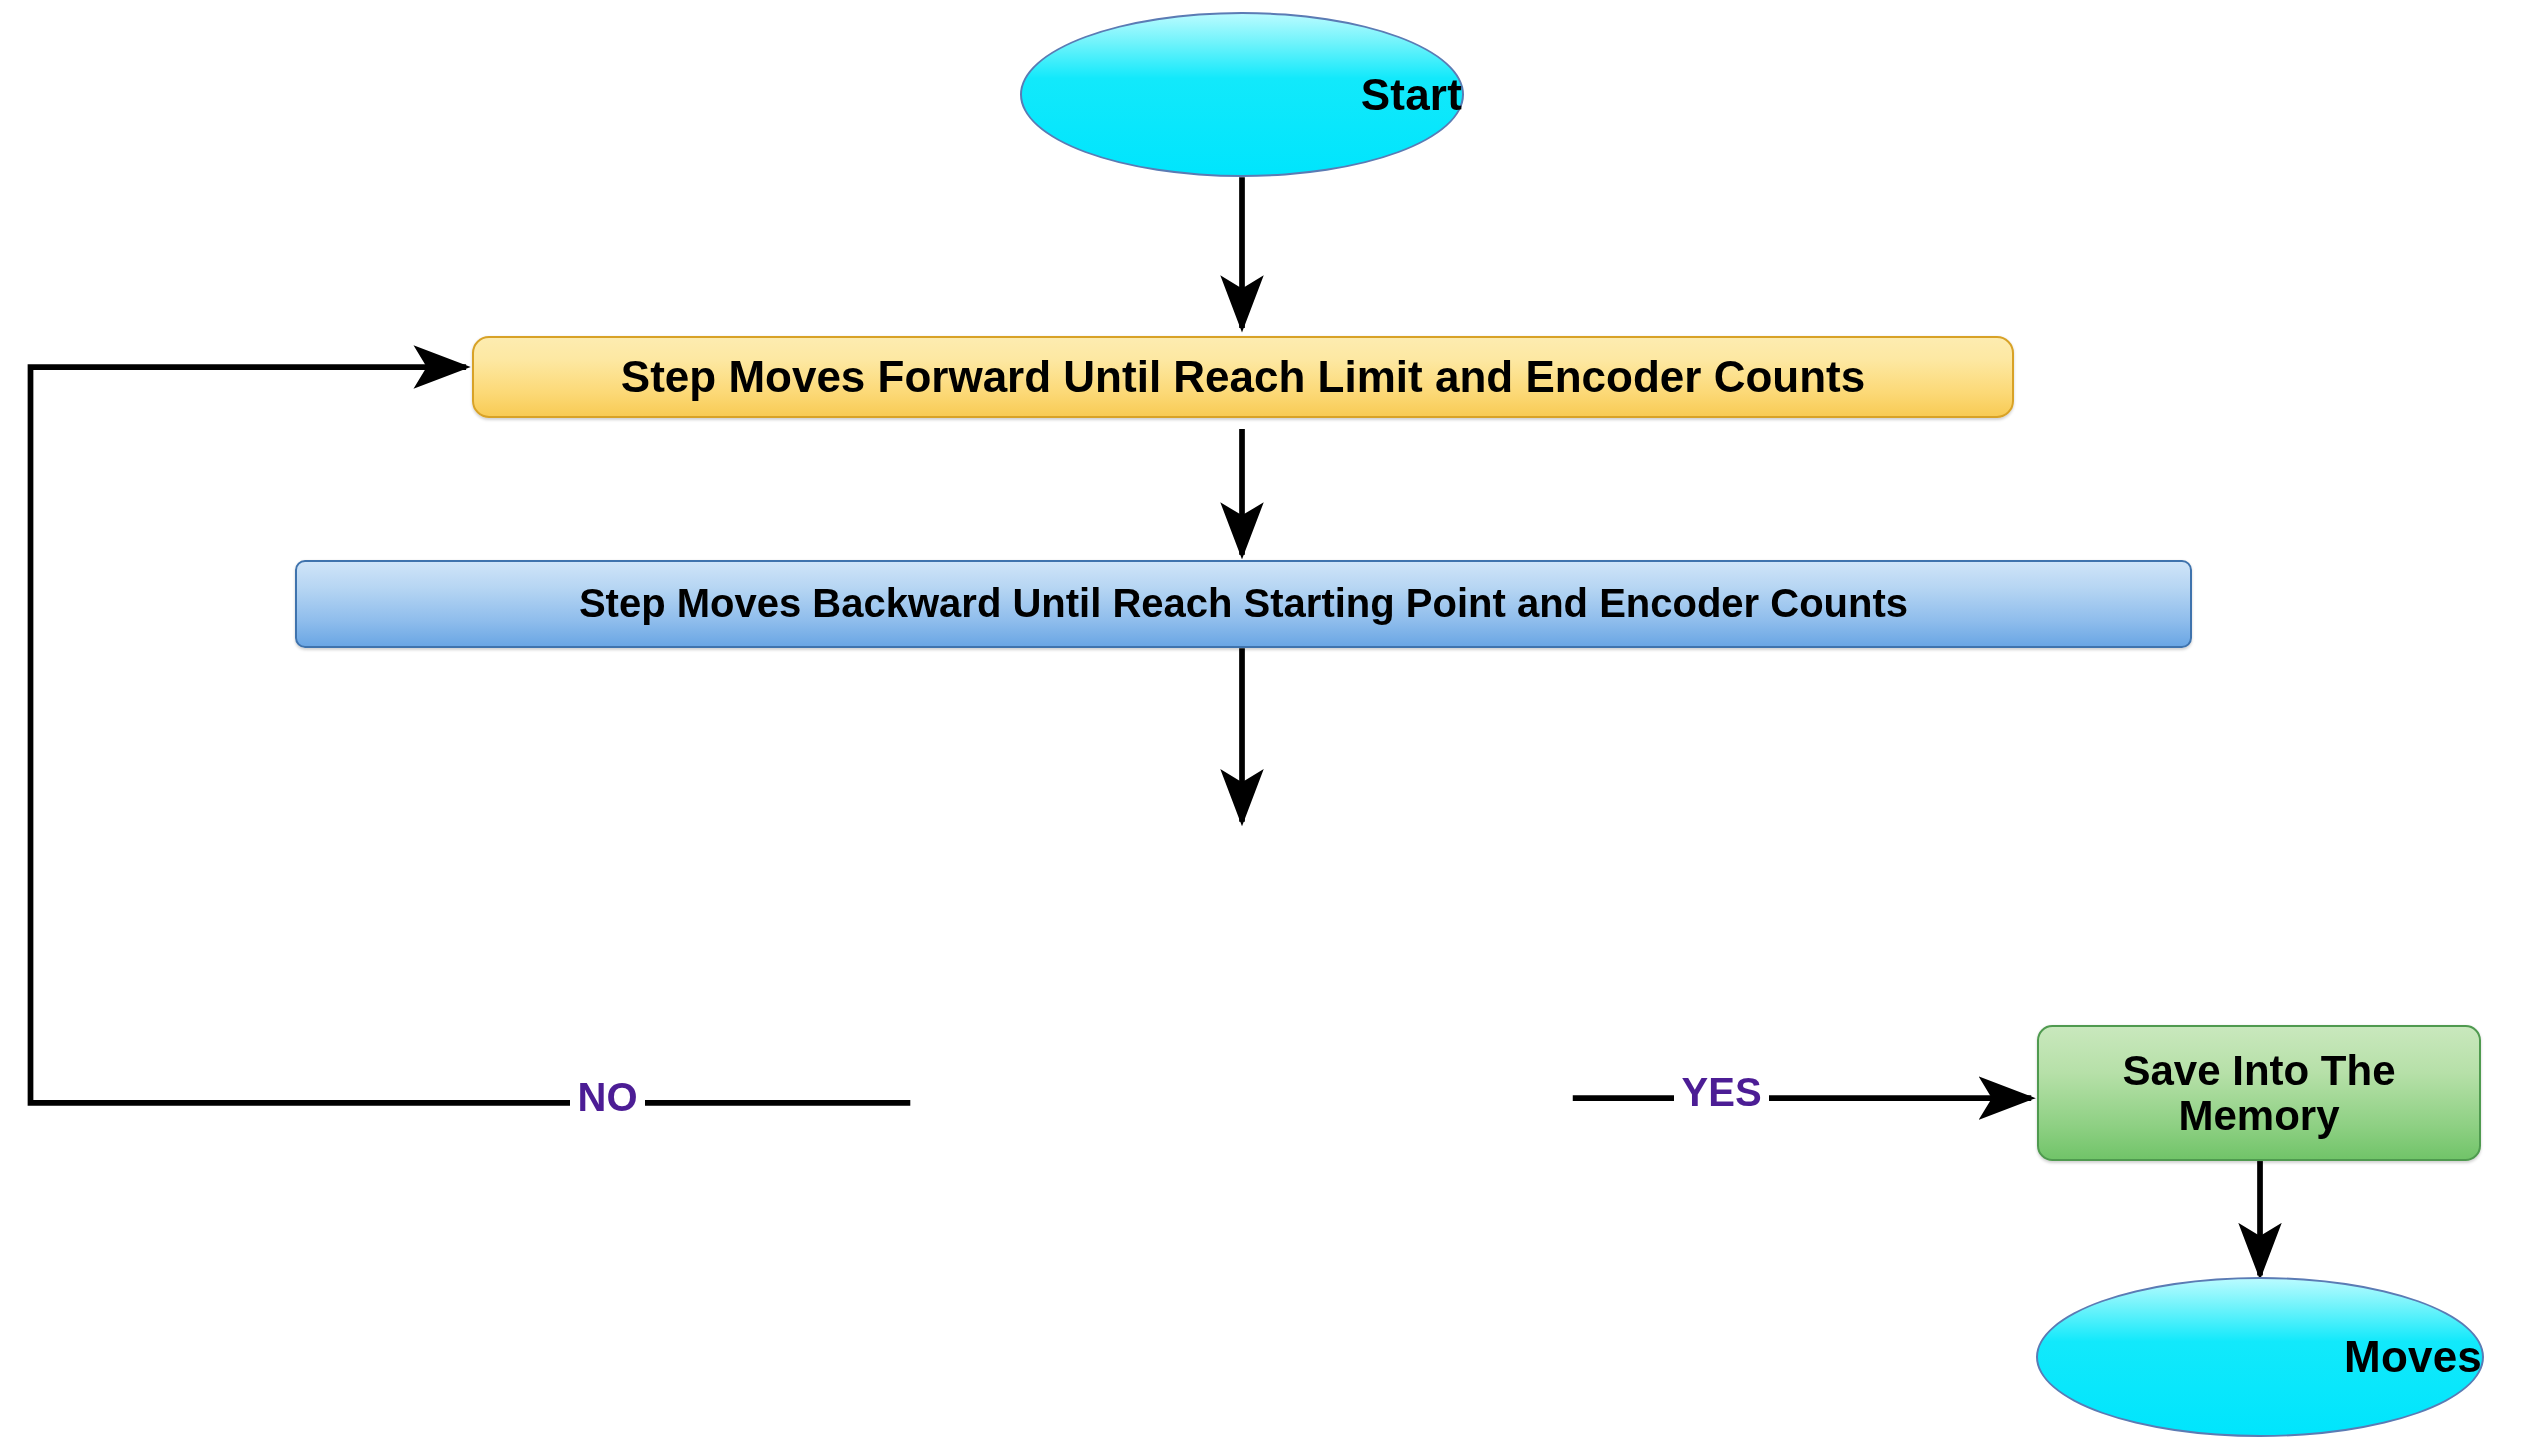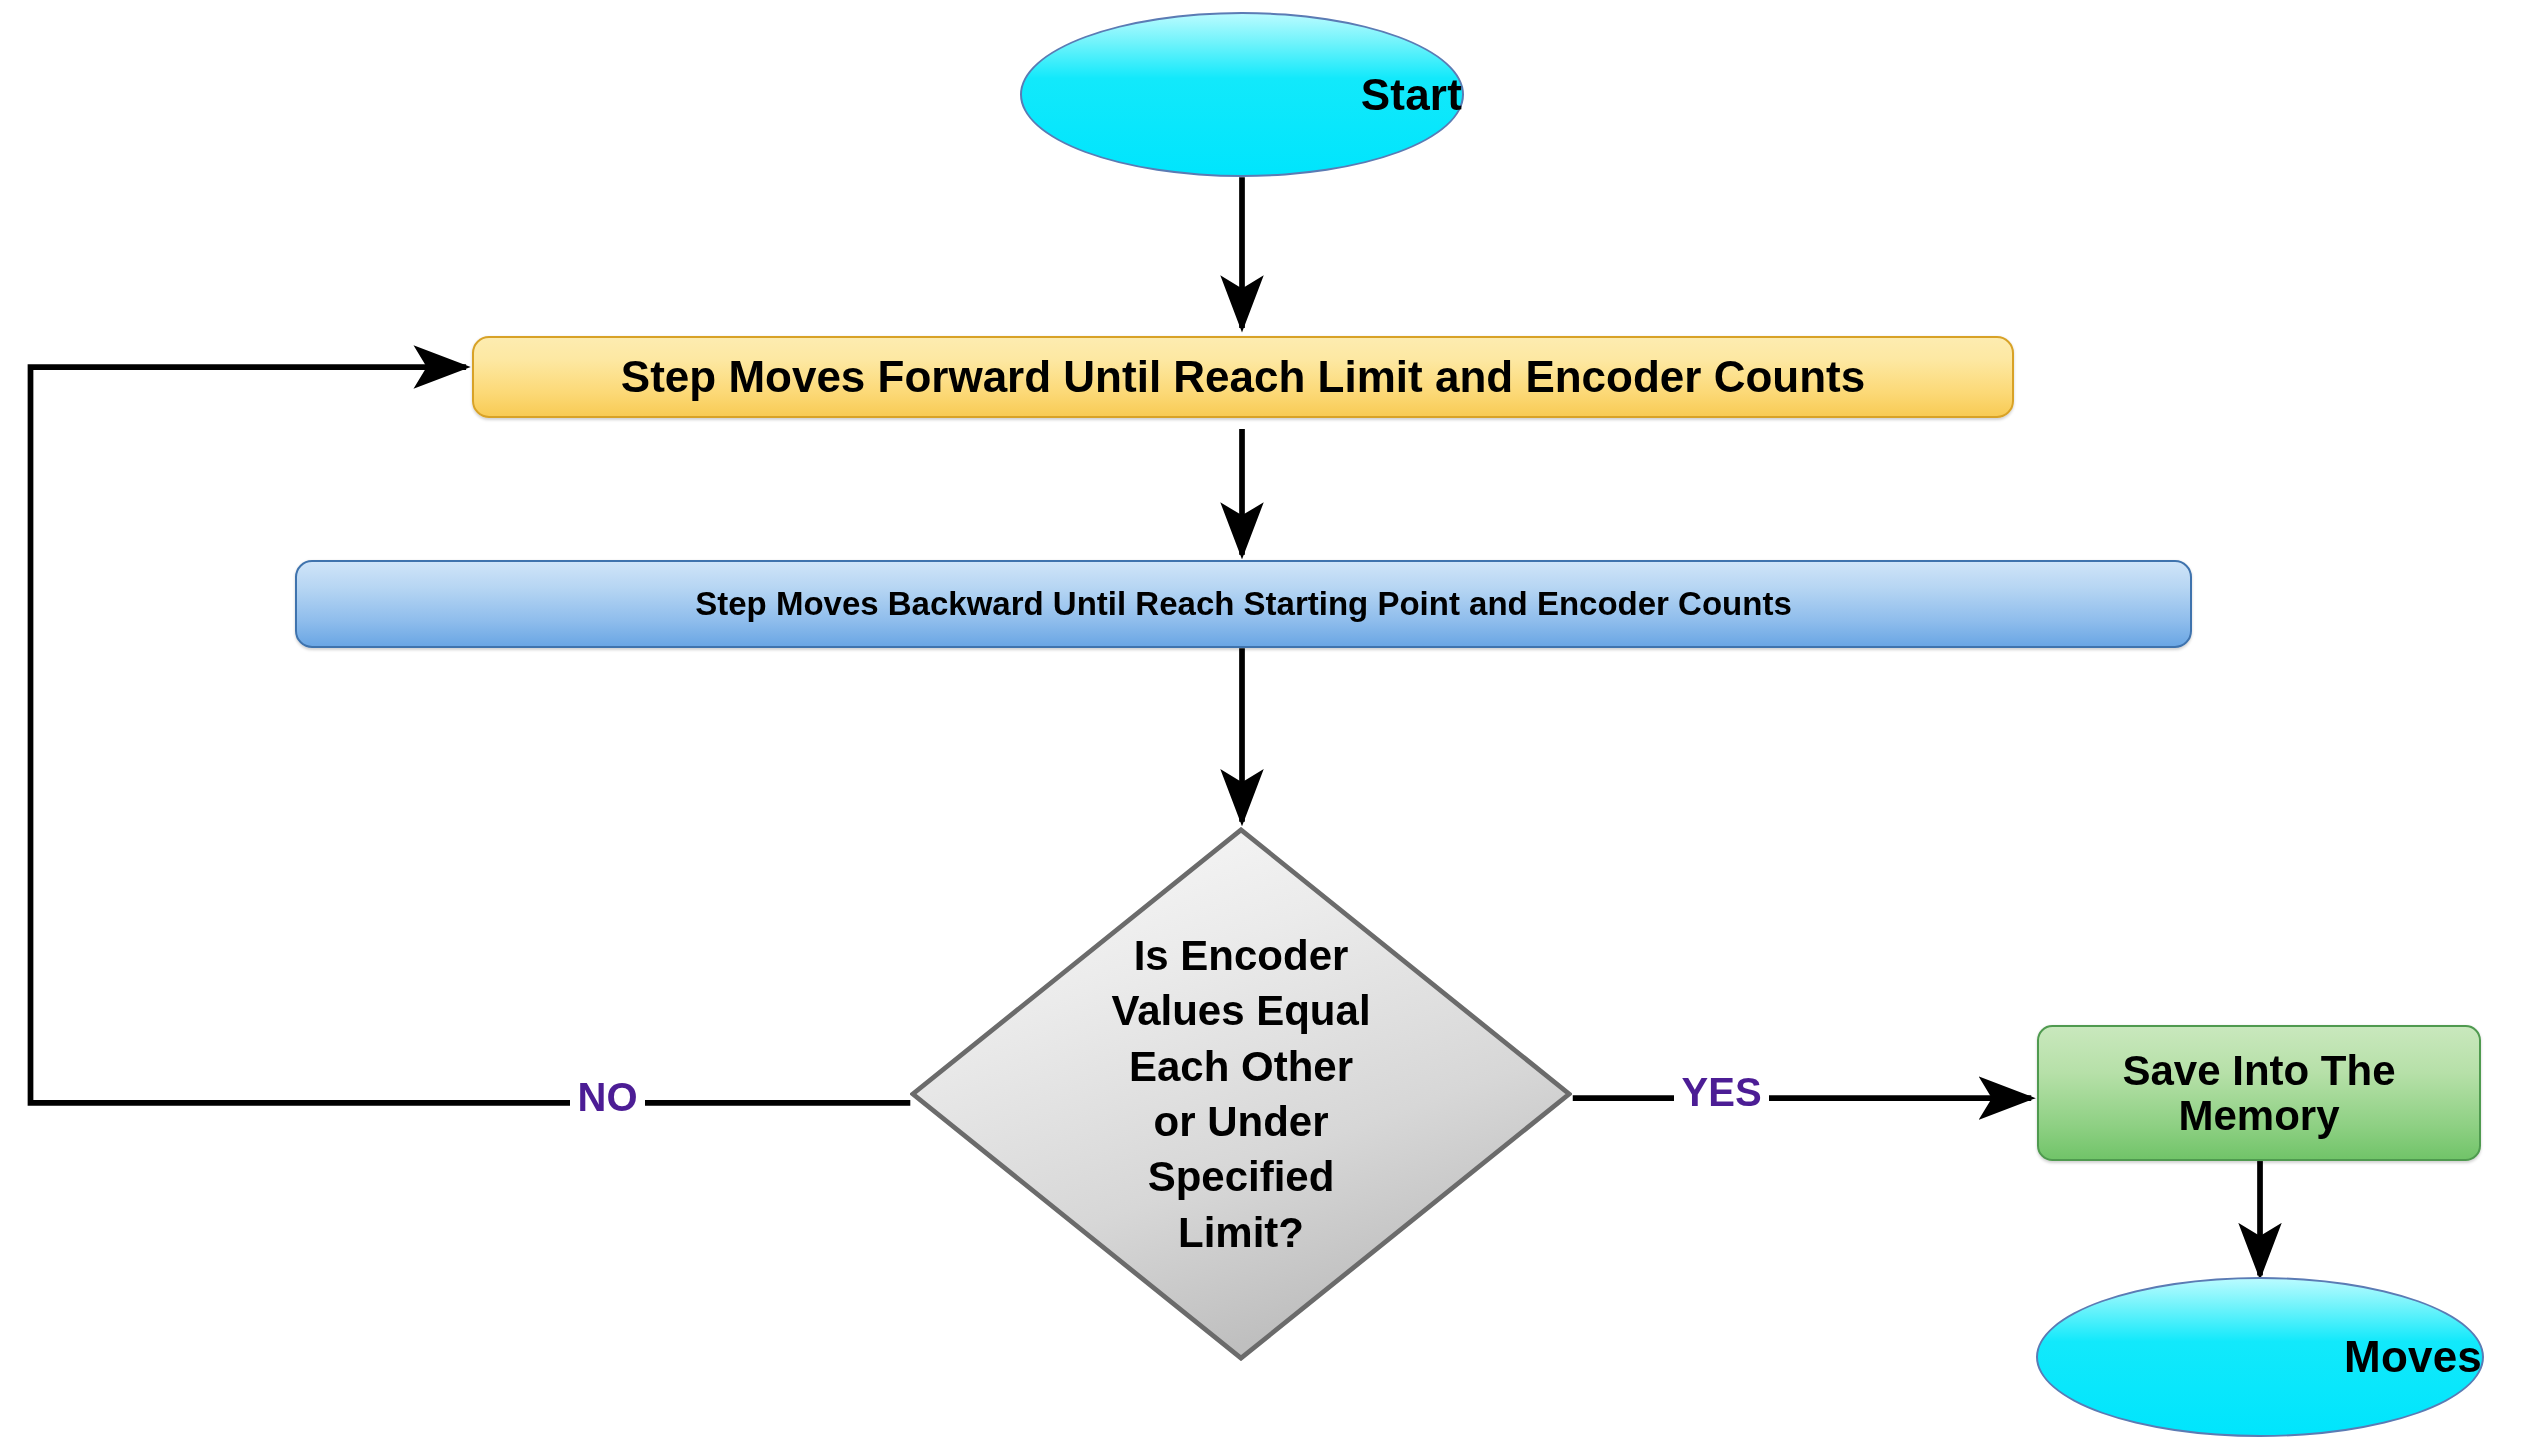--- a/index.html
+++ b/index.html
@@ -51,23 +51,23 @@
     border: 2.9px solid #d8a227;
     border-radius: 17px;
     background: linear-gradient(to bottom, #fdecb0 0%, #fde8a2 28%, #fcd977 70%, #f8cb55 100%);
     font-size: 44px;
     box-shadow: 0 1.9px 2.9px rgba(0,0,0,0.18);
   }
 
   
   .node-process-blue {
     border: 2.9px solid #3f73ad;
-    border-radius: 17px;
+    border-radius: 10px;
     background: linear-gradient(to bottom, #cfe4f8 0%, #b7d6f3 30%, #8fbdec 70%, #6aa6e4 100%);
-    font-size: 33px;
+    font-size: 40px;
     box-shadow: 0 1.9px 2.9px rgba(0,0,0,0.18);
   }
 
   
   .node-process-green {
     border: 2.9px solid #4f9a4f;
     border-radius: 15.3px;
     background: linear-gradient(to bottom, #c9e8bd 0%, #b6e0a8 35%, #8ed083 75%, #71c469 100%);
     font-size: 42px;
     box-shadow: 0 1.9px 2.9px rgba(0,0,0,0.18);
@@ -140,39 +140,20 @@
   </div>
 
   <div class="node node-process-yellow" style="left:472px; top:336px; width:1542px; height:82px;">
     <span>Step Moves Forward Until Reach Limit and Encoder Counts</span>
   </div>
 
   <div class="node node-process-blue" style="left:295px; top:560px; width:1897px; height:88px;">
     <span>Step Moves Backward Until Reach Starting Point and Encoder Counts</span>
   </div>
 
-  <div class="node-decision-wrap" style="left:910px; top:827px; width:662px; height:534px;">
-    <svg class="node-decision-shape" viewBox="0 0 695 560" preserveAspectRatio="none">
-      <defs>
-        <linearGradient id="diamondGrad" x1="0" y1="0" x2="0.45" y2="1">
-          <stop offset="0%" stop-color="#fbfbfb"></stop>
-          <stop offset="35%" stop-color="#ebebeb"></stop>
-          <stop offset="72%" stop-color="#d7d7d7"></stop>
-          <stop offset="100%" stop-color="#bfbfbf"></stop>
-        </linearGradient>
-      </defs>
-      <polygon points="347.5,3 692,280 347.5,557 3,280" fill="url(#diamondGrad)" stroke="#6b6b6b" stroke-width="5"></polygon>
-    </svg>
-    <div class="node-decision-label">Is Encoder
-Values Equal
-Each Other
-or Under
-Specified
-Limit?</div>
-  </div>
 
   <div class="node node-process-green" style="left:2037px; top:1025px; width:444px; height:136px;">
     <span>Save Into The
 Memory</span>
   </div>
 
   <div class="node node-terminator" style="left:2036px; top:1277px; width:448px; height:160px;">
     <span>Moves</span>
   </div>
 

